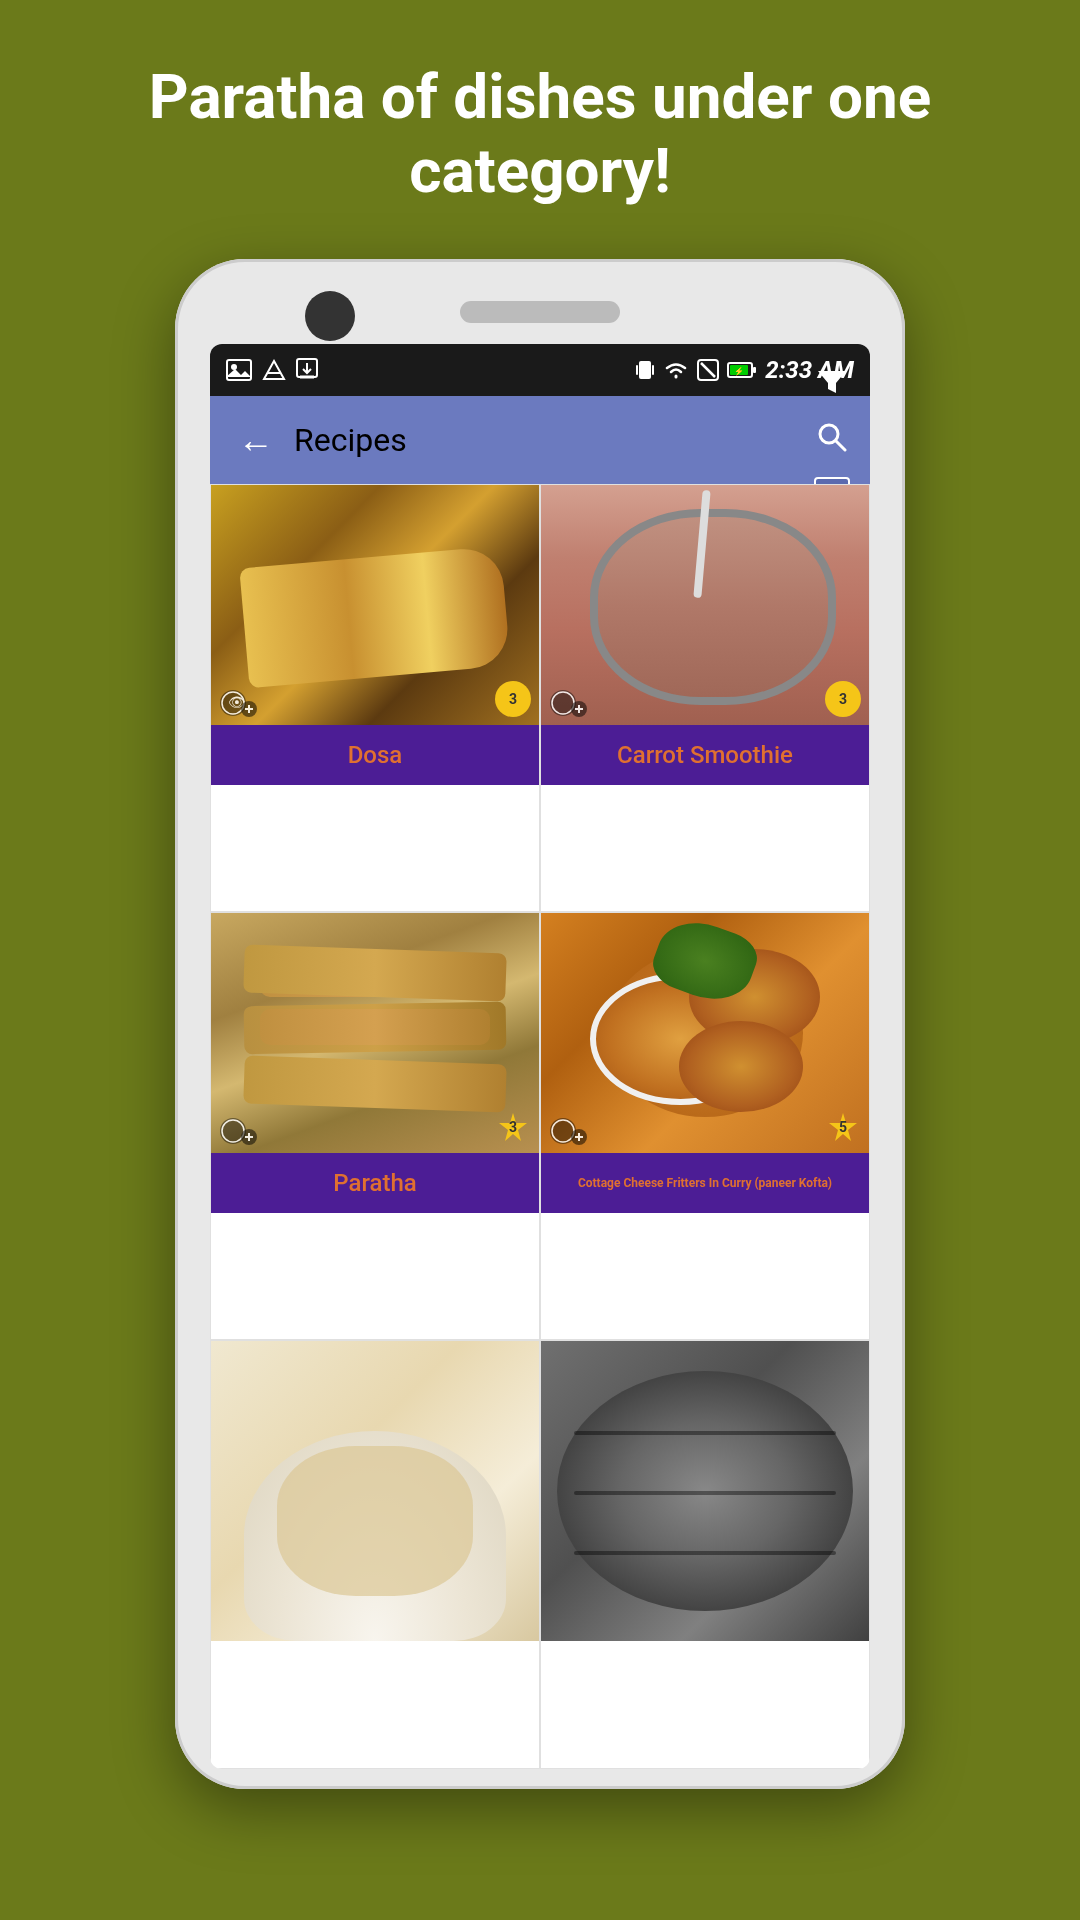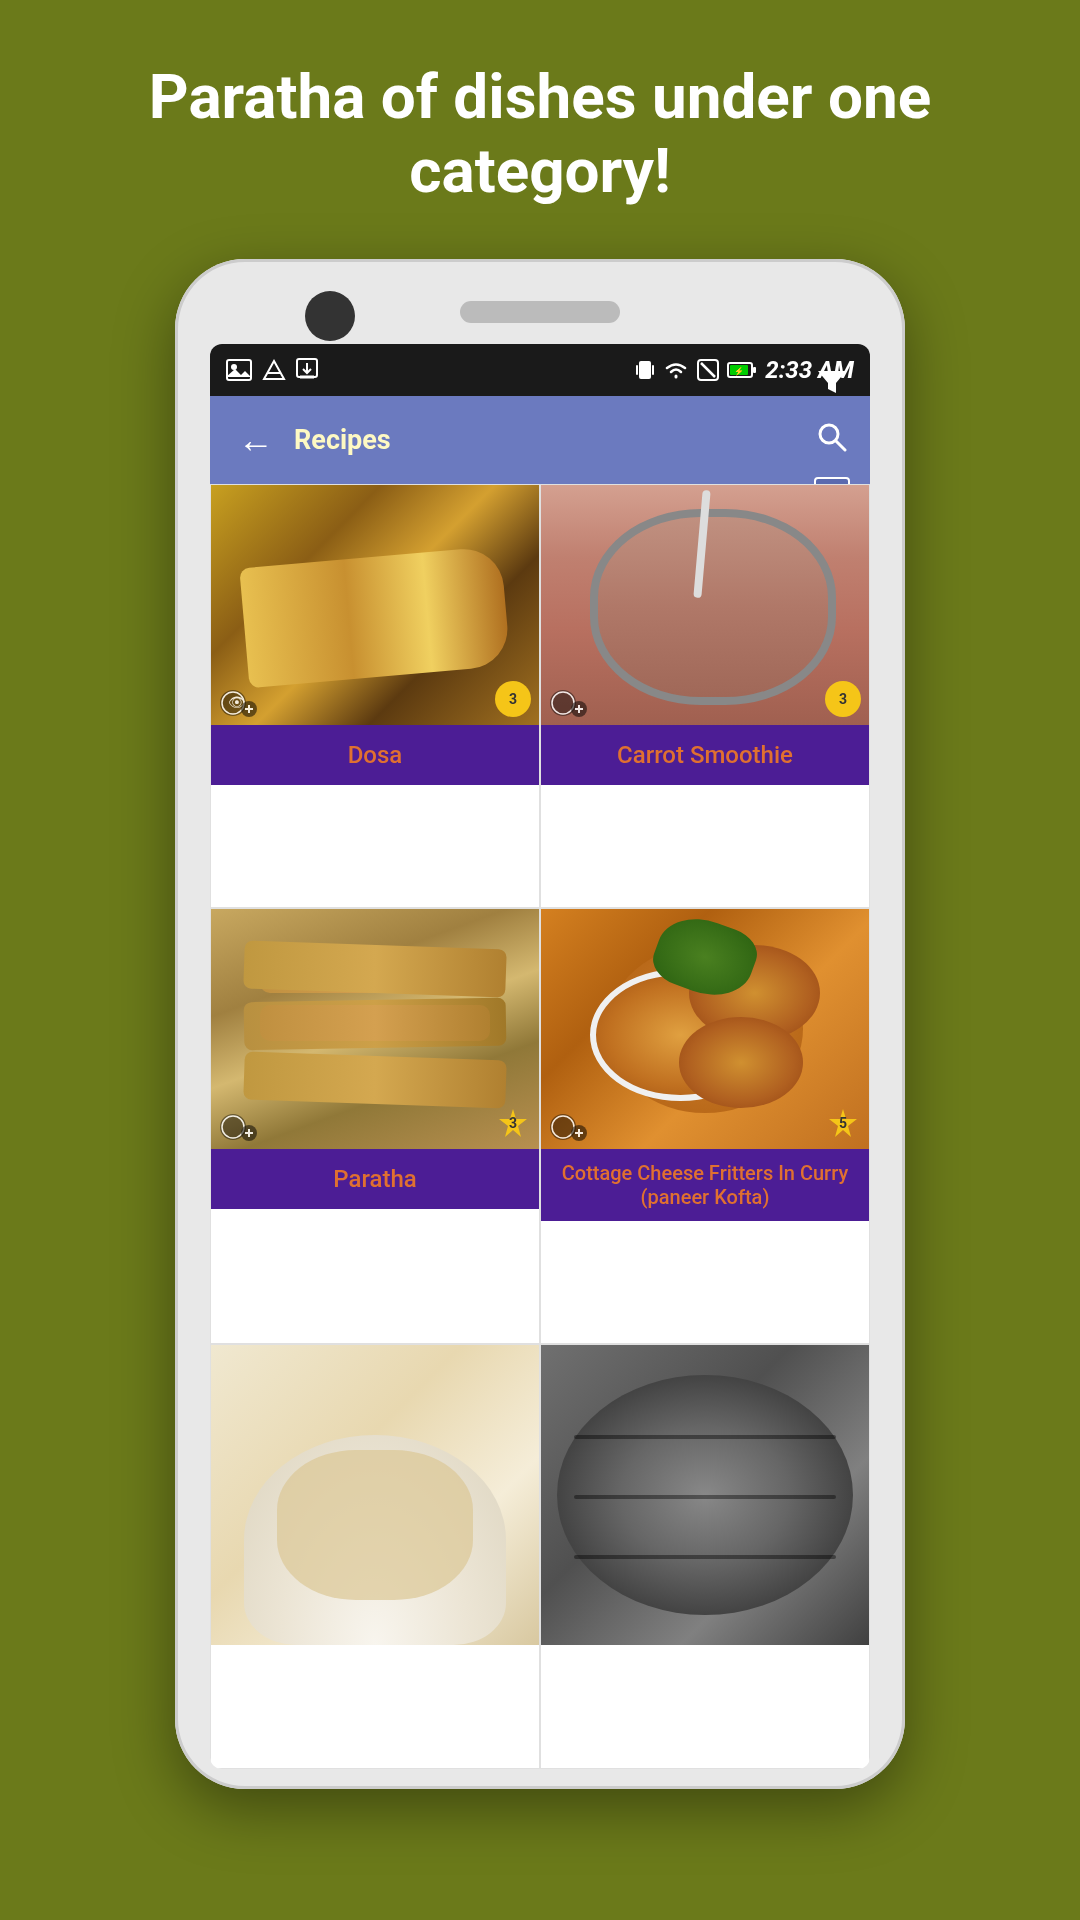--- a/index.html
+++ b/index.html
@@ -120,23 +120,23 @@
     .app-bar-title {
       flex: 1;
     }
 
     .app-bar-title-main {
       color: white;
       font-size: 30px;
     }
 
     .app-bar-title-sub {
-      color: #fef9c3;
-      font-size: 27px;
-      font-weight: bold;
+      color: #000000;
+      font-size: 32px;
+      font-weight: normal;
     }
 
     .app-bar-icons {
       display: flex;
       gap: 18px;
       align-items: center;
       flex-direction: column;
     }
 
     .app-bar-icon {
@@ -495,21 +495,21 @@
               <line x1="30" y1="16" x2="30" y2="24" stroke="white" stroke-width="2"></line>
             </svg>
           </div>
           <div style="position:absolute;bottom:8px;right:8px;width:36px;height:36px;">
             <svg width="36" height="36" viewBox="0 0 36 36" style="position:absolute;top:0;left:0;">
               <polygon points="18,4 21,14 32,14 23,21 26,32 18,25 10,32 13,21 4,14 15,14" fill="#f5c518"></polygon>
             </svg>
             <span style="position:absolute;top:10px;left:0;width:36px;text-align:center;font-size:14px;font-weight:bold;color:#333;">5</span>
           </div>
         </div>
-        <div class="recipe-name" style="font-size:20px;">Cottage Cheese Fritters In Curry (paneer Kofta)</div>
+        <div class="recipe-name" style="font-size:12px;font-weight:bold;">Cottage Cheese Fritters In Curry (paneer Kofta)</div>
       </div>
 
       <div class="recipe-cell">
         <div class="recipe-image-container" style="height:300px;">
           <div style="width:100%;height:100%;background:linear-gradient(135deg,#f0e8d0 0%,#e8d8b0 40%,#f5edd8 70%,#d8c8a0 100%);">
 
             <div style="position:absolute;bottom:0;left:10%;width:80%;height:70%;background:radial-gradient(ellipse at center bottom,#f8f5ee 0%,#ece5d5 50%,#ddd5c0 100%);border-radius:50% 50% 20% 20%;"></div>
 
             <div style="position:absolute;bottom:15%;left:20%;width:60%;height:50%;background:rgba(220,200,150,0.7);border-radius:40%;"></div>
           </div>

